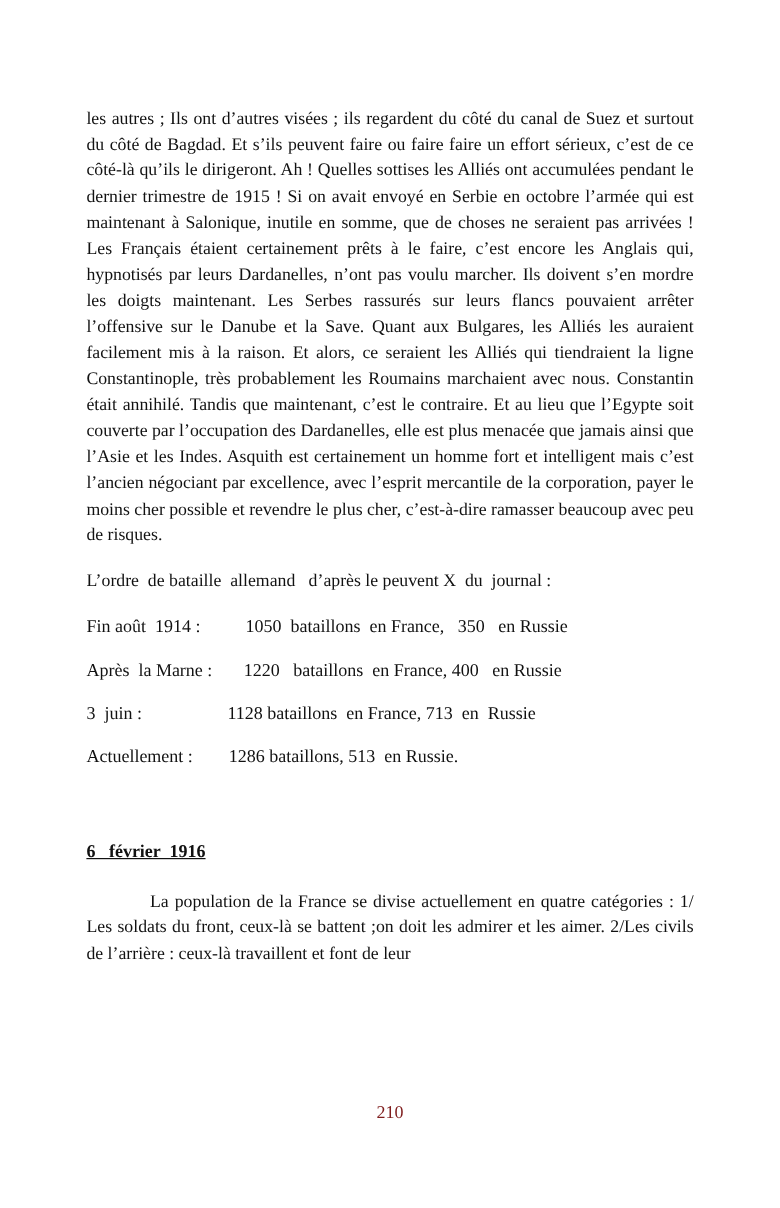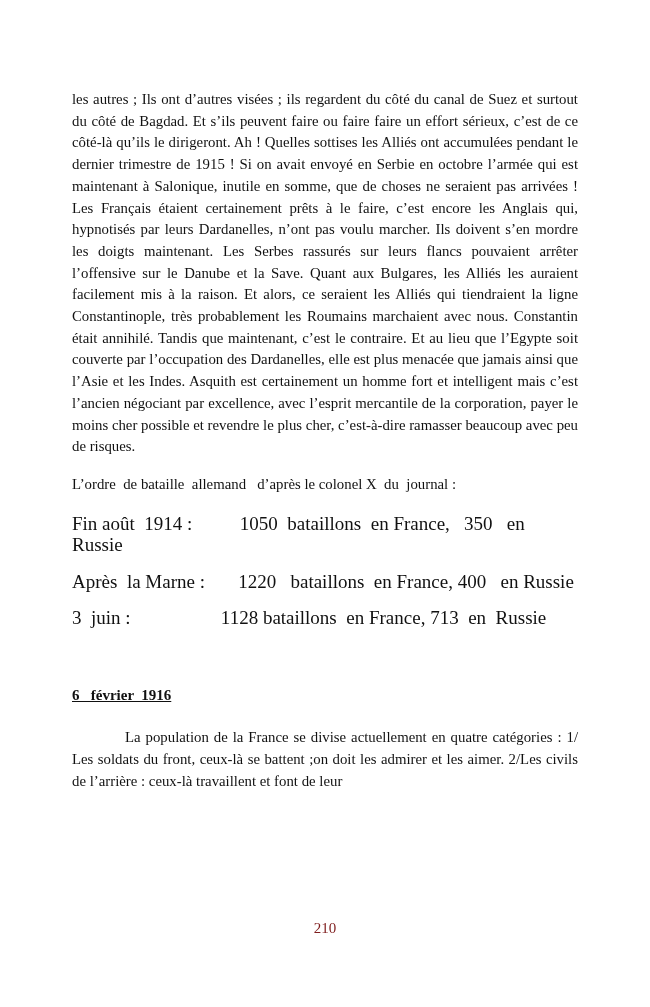--- a/index.html
+++ b/index.html
@@ -34,21 +34,21 @@
     line-height: 21.7px;
     text-align: justify;
   }
   .intro {
     margin-top: 16px;
     text-align: left;
     white-space: pre-wrap;
   }
   .order-line {
     margin: 14.5px 0 0 0;
-    font-size: 19px;
+    font-size: 15px;
     line-height: 21.7px;
     white-space: pre-wrap;
   }
   .order-line.first {
     margin-top: 17px;
   }
   .date-heading {
     margin: 57px 0 0 0;
     font-size: 15px;
     line-height: 21.7px;
@@ -72,30 +72,31 @@
   }
 </style>
 </head>
 <body>
 
 <div class="page">
   <div class="content">
 
     <p class="para">les autres ; Ils ont d’autres visées ; ils regardent du côté du canal de Suez et surtout du côté de Bagdad. Et s’ils peuvent faire ou faire faire un effort sérieux, c’est de ce côté-là qu’ils le dirigeront. Ah ! Quelles sottises les Alliés ont accumulées pendant le dernier trimestre de 1915 ! Si on avait envoyé en Serbie en octobre l’armée qui est maintenant à Salonique, inutile en somme, que de choses ne seraient pas arrivées ! Les Français étaient certainement prêts à le faire, c’est encore les Anglais qui, hypnotisés par leurs Dardanelles, n’ont pas voulu marcher. Ils doivent s’en mordre les doigts maintenant. Les Serbes rassurés sur leurs flancs pouvaient arrêter l’offensive sur le Danube et la Save. Quant aux Bulgares, les Alliés les auraient facilement mis à la raison. Et alors, ce seraient les Alliés qui tiendraient la ligne Constantinople, très probablement les Roumains marchaient avec nous. Constantin était annihilé. Tandis que maintenant, c’est le contraire. Et au lieu que l’Egypte soit couverte par l’occupation des Dardanelles, elle est plus menacée que jamais ainsi que l’Asie et les Indes. Asquith est certainement un homme fort et intelligent mais c’est l’ancien négociant par excellence, avec l’esprit mercantile de la corporation, payer le moins cher possible et revendre le plus cher, c’est-à-dire ramasser beaucoup avec peu de risques.</p>
 
-    <p class="para intro">L’ordre  de bataille  allemand   d’après le colonel X  du  journal :</p>
+    <p class="para intro">L’ordre  de bataille  allemand   d’après le peuvent X  du  journal :</p>
 
     <p class="order-line first">Fin août  1914 :          1050  bataillons  en France,   350   en Russie</p>
 
     <p class="order-line">Après  la Marne :       1220   bataillons  en France, 400   en Russie</p>
 
 
     <p class="order-line">3  juin :                   1128 bataillons  en France, 713  en  Russie</p>
 
 
+    <p class="order-line">Actuellement :        1286 bataillons, 513  en Russie.</p>
 
     <h2 class="date-heading">6   février  1916</h2>
 
     <p class="para indented">La   population  de  la France  se divise  actuellement en quatre catégories : 1/ Les soldats du front, ceux-là se battent ;on doit les admirer et les aimer. 2/Les civils de l’arrière : ceux-là travaillent et font de leur</p>
 
   </div>
 
   <div class="page-number">210</div>
 </div>
 

